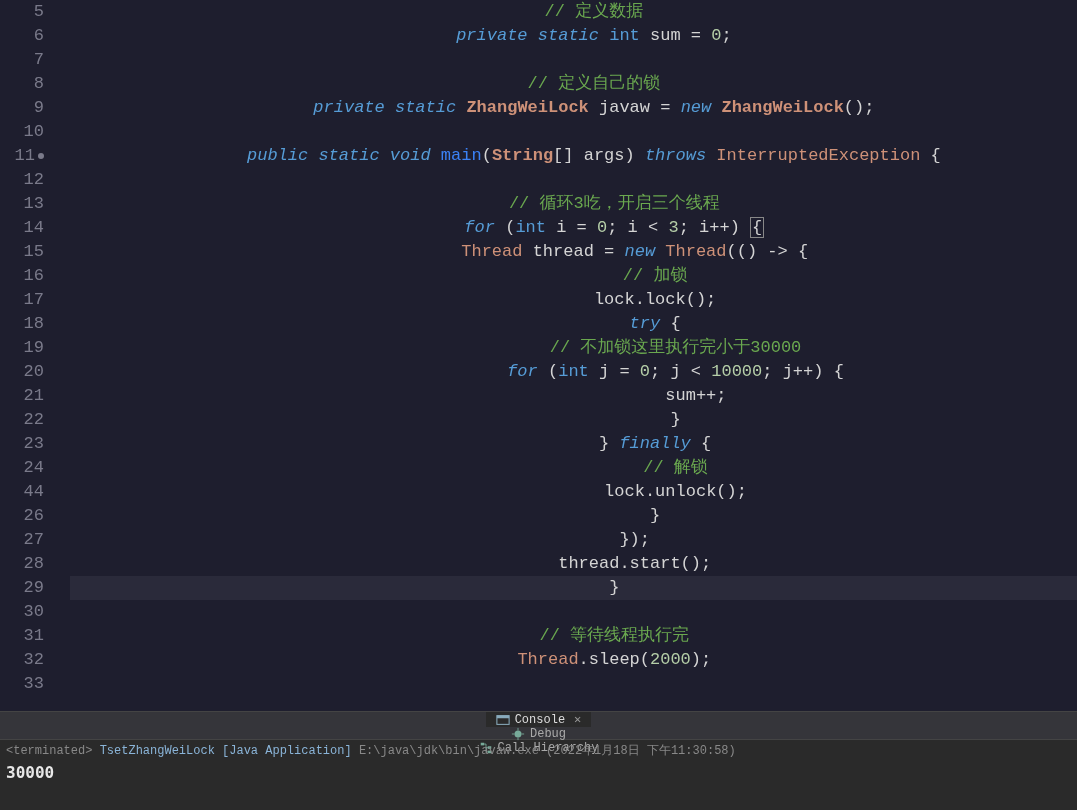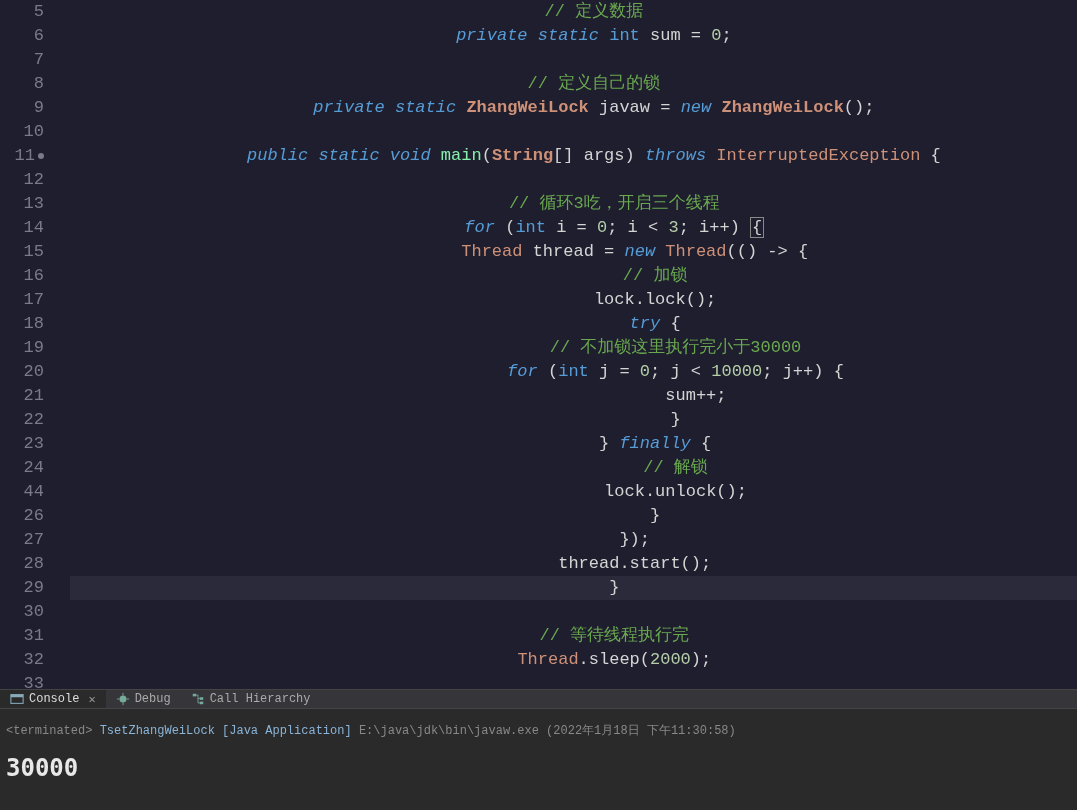--- a/index.html
+++ b/index.html
@@ -43,42 +43,43 @@
   .code .line {
     height: 24px;
     line-height: 24px;
     white-space: pre;
   }
   .hl-line { background: #2a2a3a; }
   .c-keyword { color: #569cd6; font-style: italic; }
   .c-type { color: #569cd6; }
   .c-class { color: #ce9178; font-weight: bold; }
   .c-thread { color: #ce9178; }
-  .c-method { color: #86efac; }
+  .c-method { color: #3b82f6; }
   .c-num { color: #b5cea8; }
   .c-comment { color: #6aa84f; }
   .c-var { color: #d4d4d4; }
   .c-ex { color: #ce9178; }
   .boxbracket {
     border: 1px solid #888;
     padding: 0 1px;
   }
   .bottom-panel {
     background: #2a2a2a;
     border-top: 1px solid #444;
     flex-shrink: 0;
   }
   .tab-row {
     display: flex;
     align-items: center;
-    height: 19px;
+    height: 28px;
     background: #35353a;
     font-size: 12px;
     color: #aaa;
     border-bottom: 1px solid #444;
+    flex-direction: column;
   }
   .tab {
     padding: 0 10px;
     display: flex;
     align-items: center;
     gap: 5px;
     height: 100%;
     cursor: pointer;
   }
   .tab.active {
@@ -89,28 +90,28 @@
     width: 14px; height: 14px;
   }
   .tab-close {
     font-size: 12px;
     color: #999;
     margin-left: 4px;
   }
   .status-line {
     font-size: 12px;
     color: #888;
-    padding: 13px 6px;
+    padding: 2px 6px;
     background: #2a2a2a;
   }
   .status-line .term { color: #888; }
   .status-line .cls { color: #8ab4d8; }
   .console-out {
     font-family: Consolas, monospace;
-    font-size: 24px;
+    font-size: 16px;
     font-weight: bold;
     color: #e8e8e8;
     padding: 2px 6px 28px 6px;
     background: #2a2a2a;
   }
   .marker-dot {
     display:inline-block;
     width:6px;height:6px;
     border-radius:50%;
     background:#7a7a8a;

